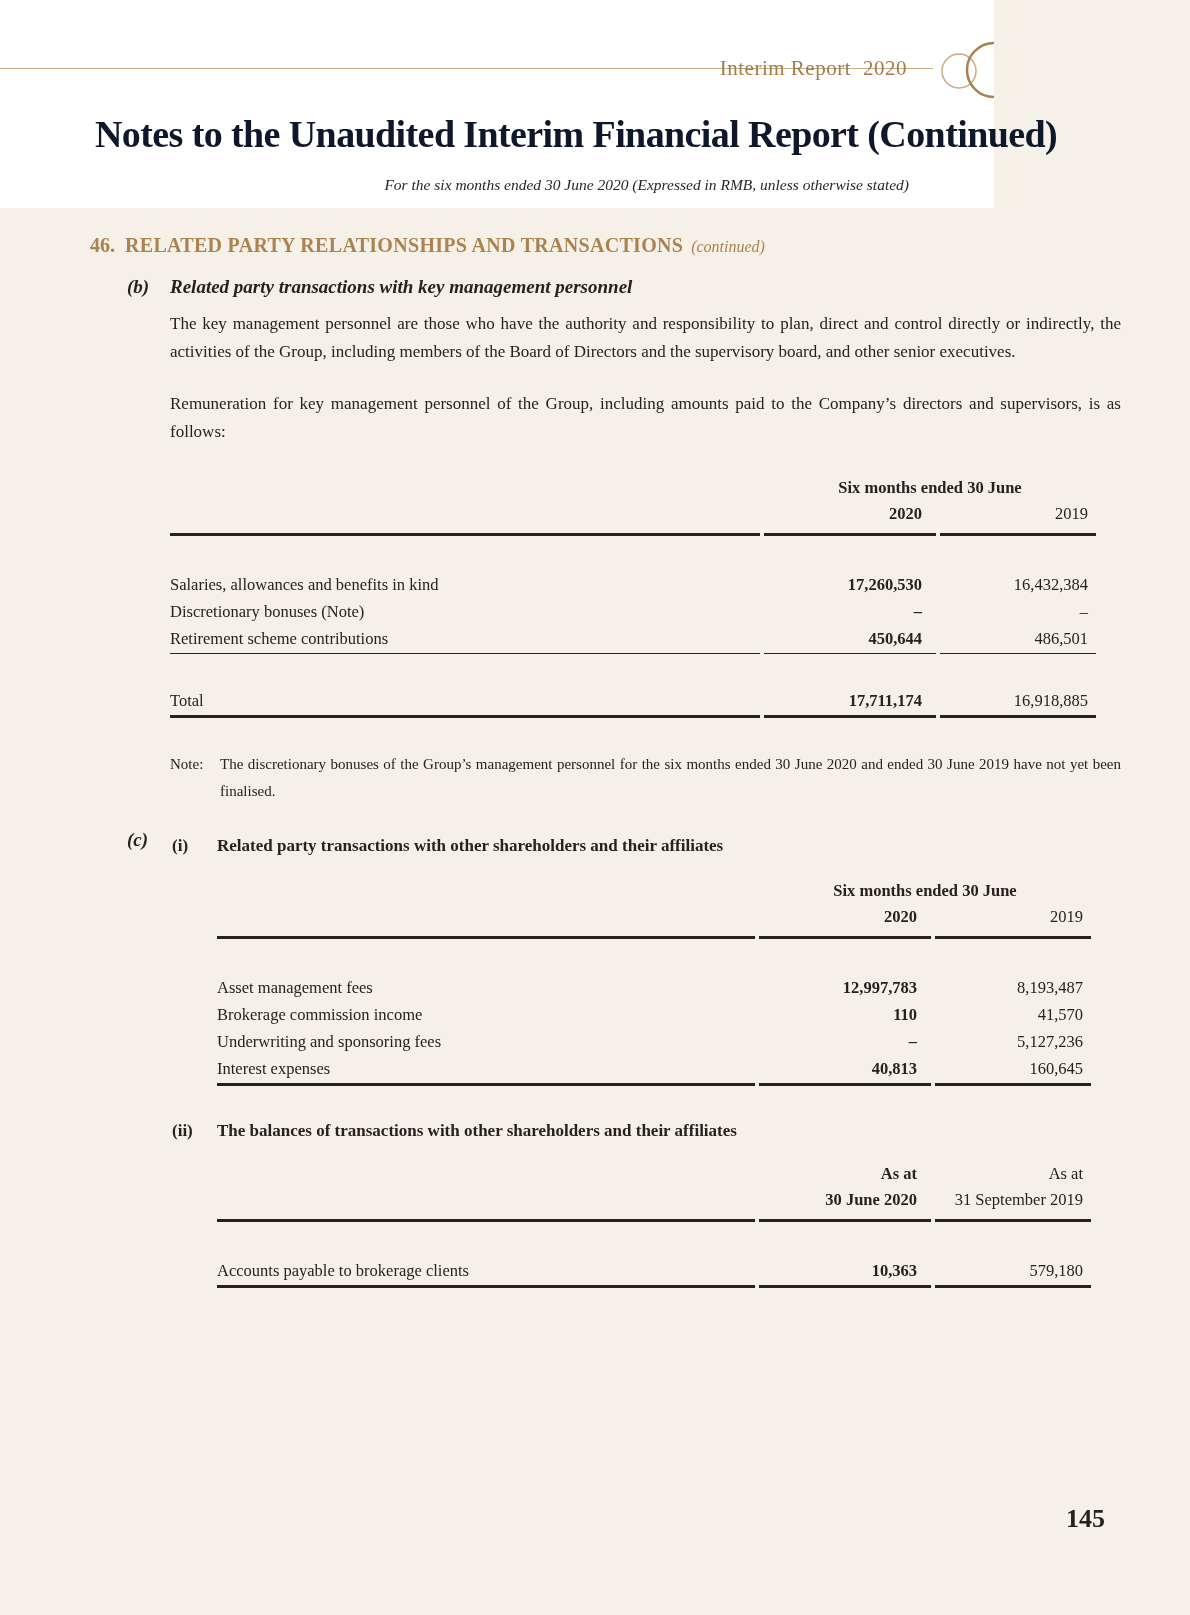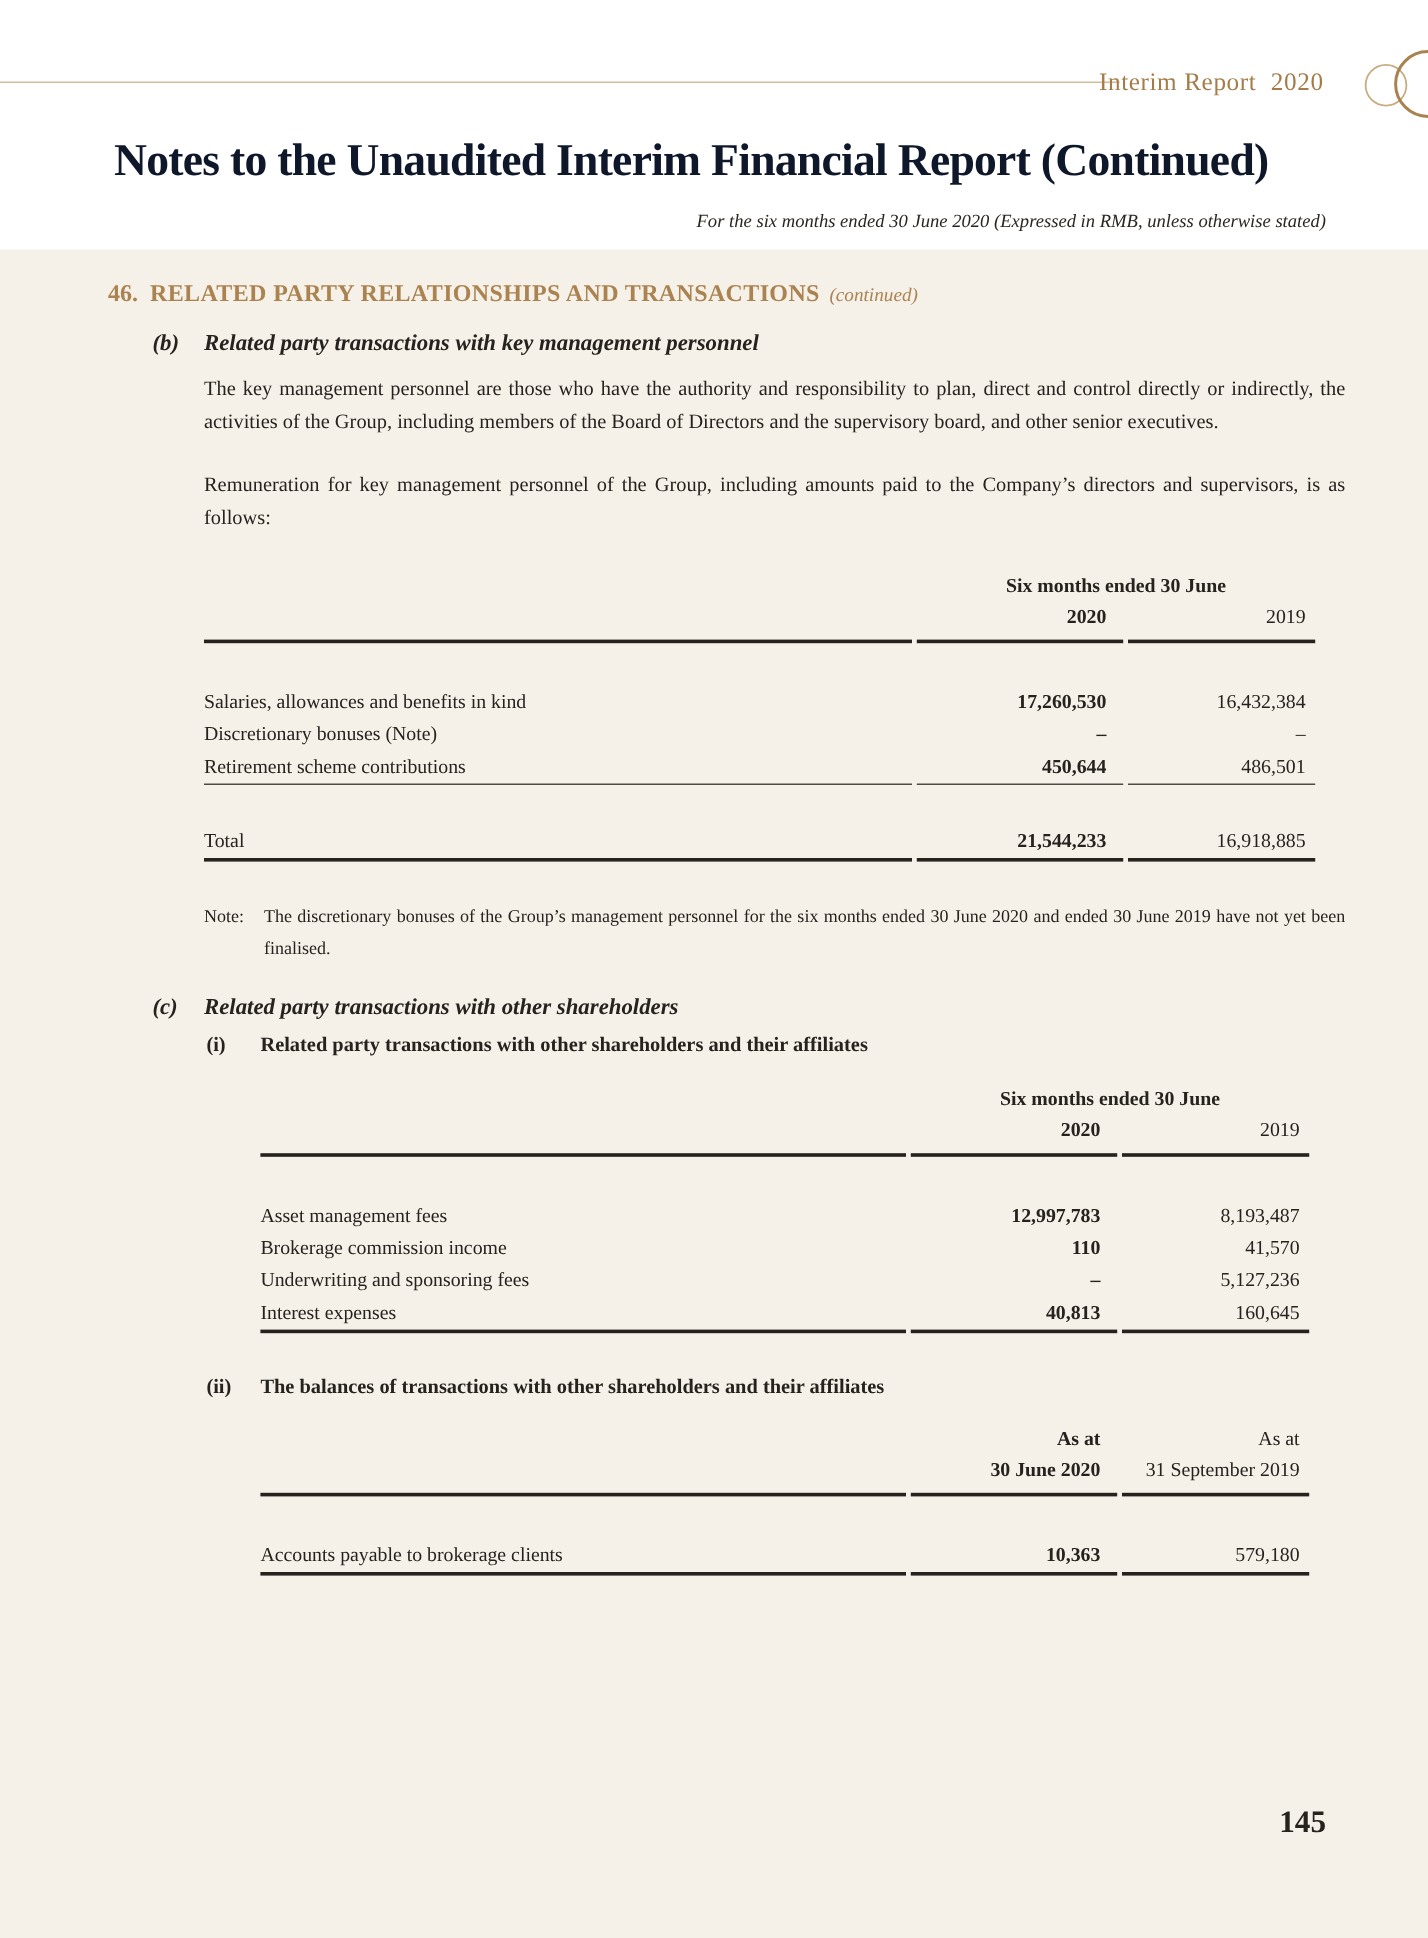--- a/index.html
+++ b/index.html
@@ -7,21 +7,21 @@
   body {
     height:1615px;
     background:#F5F1E8;
     font-family:"Liberation Serif", serif;
     color:#26221E;
     position:relative;
     overflow:hidden;
   }
 
   
-  .header-band { position:relative; width:1190px; height:208px; background:#FFFFFF; }
+  .header-band { position:relative; width:994px; height:208px; background:#FFFFFF; }
   .top-rule { position:absolute; left:0; top:68px; width:933px; height:1px; background:#C8AC82; }
   .interim { position:absolute; top:56px; right:87px; font-size:21px; color:#A57C48; letter-spacing:.5px; }
   .interim .year { margin-left:12px; }
   .circles { position:absolute; top:38px; right:0; }
   .doc-title {
     position:absolute; left:95px; top:112px;
     font-size:38px; font-weight:bold; color:#0f172a;
     letter-spacing:-0.6px; white-space:nowrap;
   }
   .doc-subtitle {
@@ -146,37 +146,36 @@
           <td class="num2020">–</td>
           <td class="num2019">–</td>
         </tr>
         <tr class="data-row rule-thin">
           <td>Retirement scheme contributions</td>
           <td class="num2020">450,644</td>
           <td class="num2019">486,501</td>
         </tr>
         <tr class="total-row">
           <td>Total</td>
-          <td class="num2020">21,544,233</td>
+          <td class="num2020">17,711,174</td>
           <td class="num2019">16,918,885</td>
         </tr>
       </tbody>
         </table>
 
       <div class="note">
         <span>Note:</span>
         <div class="note-text">The discretionary bonuses of the Group’s management personnel for the six months ended 30 June 2020 and ended 30 June 2019 have not yet been finalised.</div>
       </div>
     </div>
   </div>
 
   <div class="block-b mt-c">
     <span class="b-label">(c)</span>
     <div>
-      <div class="b-head">Related party transactions with other shareholders</div>
 
       <div class="item item-i">
         <span class="i-label">(i)</span>
         <div>
           <div class="i-head">Related party transactions with other shareholders and their affiliates</div>
 
           <table class="fintab t2">
             <colgroup>
                 <col class="c-label">
                 <col class="c-2020">

